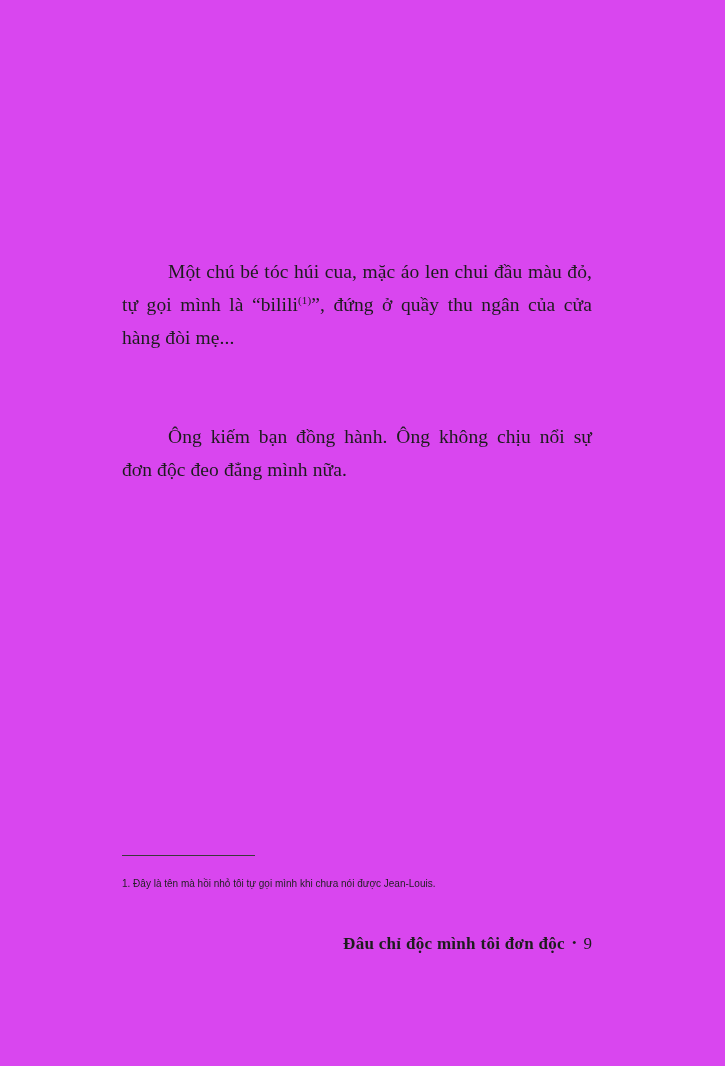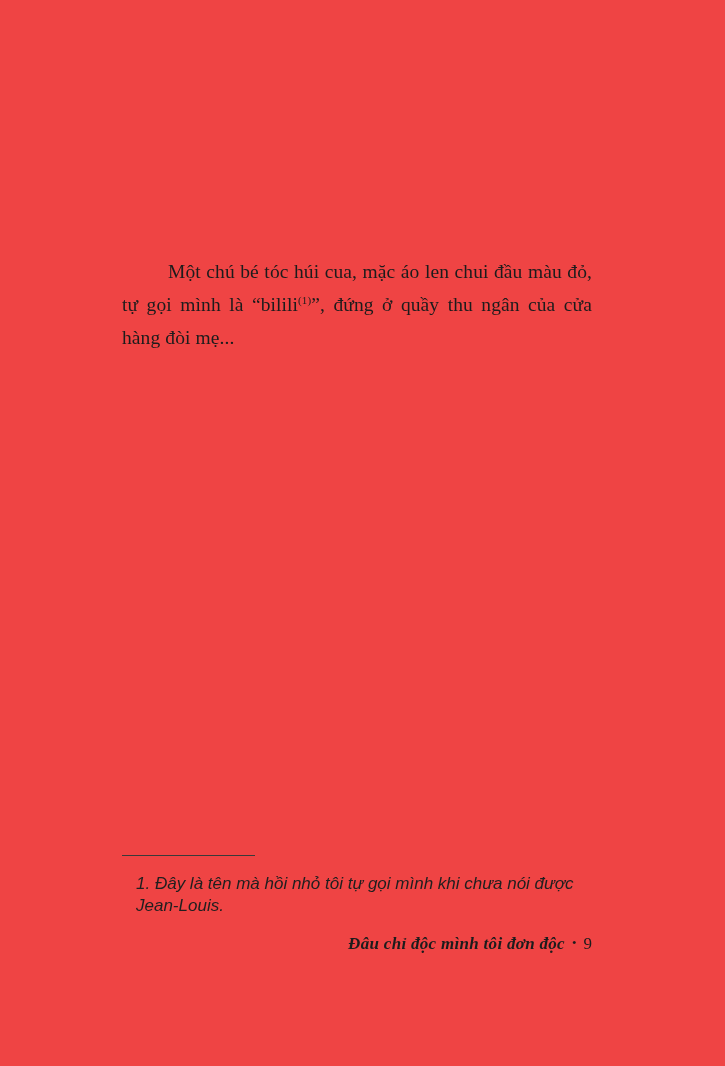--- a/index.html
+++ b/index.html
@@ -12,21 +12,21 @@
     height: 1066px;
     position: relative;
     font-family: "Liberation Serif", serif;
     color: #1b1b1b;
     overflow: hidden;
   }
 
   .page {
     position: absolute;
     inset: 0;
-    background: #ef4444;
+    background: #d946ef;
     padding-left: 48px;
   }
 
   .text-block {
     position: absolute;
     left: 122px;
     right: 133px;
     top: 255px;
   }
 
@@ -62,41 +62,39 @@
   }
 
   .footnote-rule {
     width: 133px;
     height: 1px;
     background: #3a3a3a;
     margin-bottom: 17px;
   }
 
   .footnote-text {
-    margin: 14px;
+    margin: 0;
     font-family: "Liberation Sans", sans-serif;
-    font-size: 17px;
+    font-size: 10px;
     line-height: 22px;
     color: #1f1f1f;
-    font-style: italic;
   }
 
   .footer {
     position: absolute;
     left: 122px;
     right: 133px;
     top: 930px;
     text-align: right;
     font-size: 17px;
     line-height: 26px;
     color: #1c1c1c;
   }
 
   .footer-title {
-    font-style: italic;
     font-weight: 700;
     letter-spacing: 0.3px;
   }
 
   .footer-dot {
     display: inline-block;
     margin: 0 7px;
     font-size: 13px;
     vertical-align: 2px;
   }
@@ -111,20 +109,21 @@
 <div class="page">
 
   <div class="text-block">
 
     <p class="para indent"><span>Một chú bé tóc húi cua, mặc áo len chui đầu màu đỏ, tự gọi mình là “bilili</span><sup class="fn">(1)</sup><span>”, đứng ở quầy thu ngân của cửa hàng đòi mẹ...</span></p>
 
     <div class="para-gap"></div>
     <div class="para-gap"></div>
 
 
+    <p class="para indent">Ông kiếm bạn đồng hành. Ông không chịu nổi sự đơn độc đeo đẳng mình nữa.</p>
 
   </div>
 
   <div class="footnote-area">
     <div class="footnote-rule"></div>
     <p class="footnote-text">1. Đây là tên mà hồi nhỏ tôi tự gọi mình khi chưa nói được Jean-Louis.</p>
   </div>
 
   <div class="footer">
     <span class="footer-title">Đâu chỉ độc mình tôi đơn độc</span><span class="footer-dot">•</span><span class="footer-page">9</span>

